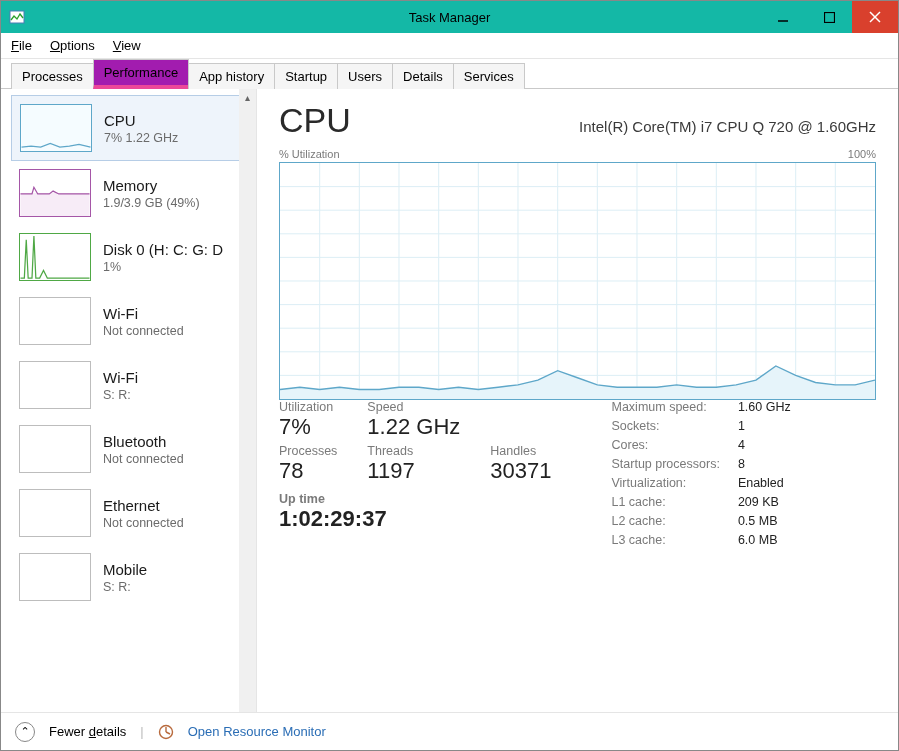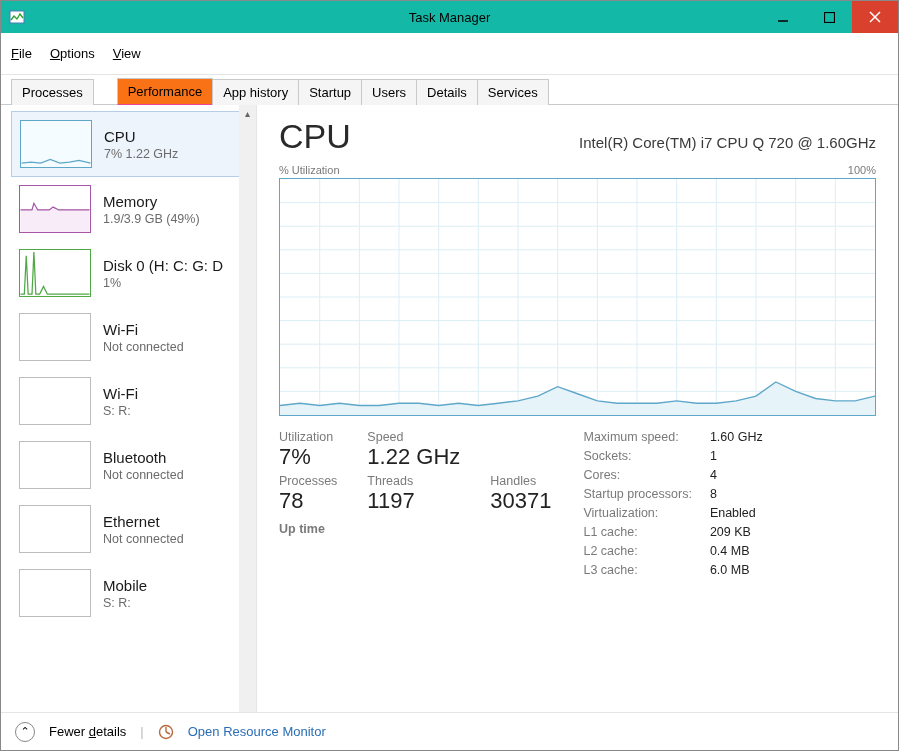--- a/index.html
+++ b/index.html
@@ -4,44 +4,44 @@
 <style>
 * { box-sizing: border-box; margin: 0; padding: 0; }
 body { font-family: "Segoe UI", Tahoma, sans-serif; font-size: 13px; background: #fff; width: 899px; height: 751px; overflow: hidden; }
 .window { width: 899px; height: 751px; display: flex; flex-direction: column; border: 1px solid #888; }
 .titlebar { background: #14b8a6; height: 32px; display: flex; align-items: center; position: relative; }
 .titlebar-icon { margin-left: 8px; width:16px; height:16px; }
 .titlebar-title { position:absolute; left:50%; transform:translateX(-50%); color:#000; font-size:13px; }
 .titlebar-ctrls { margin-left:auto; display:flex; height:100%; }
 .tctrl { width:46px; display:flex; align-items:center; justify-content:center; color:#000; }
 .tctrl.close { background:#d9402d; color:#fff; }
-.menubar { height:42px; display:flex; align-items:center; padding:0 10px; gap:18px; border-bottom:1px solid #e5e5e5; font-size:13px; }
+.menubar { height:26px; display:flex; align-items:center; padding:0 10px; gap:18px; border-bottom:1px solid #e5e5e5; font-size:13px; }
 .menubar span u { text-decoration:underline; }
 .tabbar { display:flex; align-items:flex-end; padding:0 10px; border-bottom:1px solid #c9c9c9; height:30px; }
 .tab { padding:5px 10px; border:1px solid #c9c9c9; border-bottom:none; background:#f5f5f5; margin-right:-1px; font-size:13px; position:relative; top:1px; }
-.tab.active { background:#f97316; border-bottom:1px solid #ec4899;margin-left:24px; }
+.tab.active { background:#a21caf; border-bottom:4px solid #ec4899; }
 .body { flex:1; display:flex; overflow:hidden; }
 .sidebar { width:256px; border-right:1px solid #e5e5e5; overflow-y:hidden; position:relative; padding:6px 0 6px 10px; }
 .scrollbar-track { position:absolute; right:0; top:0; bottom:0; width:17px; background:#f0f0f0; }
 .scrollbar-arrow { height:17px; display:flex; align-items:center; justify-content:center; color:#666; font-size:10px; }
 .side-item { display:flex; align-items:center; gap:12px; padding:8px 8px; cursor:default; }
 .side-item.selected { background:#eef4fb; border:1px solid #b6cde6; }
 .mini-chart { width:72px; height:48px; border:1px solid #ccc; position:relative; background:#fff; flex-shrink:0; }
 .mini-chart svg { width:100%; height:100%; display:block; }
 .side-labels .title { font-size:15px; color:#1a1a1a; }
 .side-labels .sub { font-size:12.5px; color:#6b6b6b; margin-top:2px; white-space:nowrap; overflow:hidden; }
 .main { flex:1; padding:12px 22px 0 22px; overflow:hidden; }
 .main-head { display:flex; align-items:baseline; justify-content:space-between; }
 .main-title { font-size:34px; font-weight:400; color:#2a2a2a; }
 .main-model { font-size:15px; color:#3a3a3a; }
 .axis-labels { display:flex; justify-content:space-between; font-size:11px; color:#7a7a7a; margin-top:8px; }
 .big-chart { border:1px solid #5ea7c9; height:238px; margin-top:2px; position:relative; }
 .big-chart svg { width:100%; height:100%; display:block; }
 .axis-bottom { display:flex; justify-content:space-between; font-size:11px; color:#7a7a7a; margin-top:4px; }
-.stats { display:flex; margin-top:14px; gap:32px; }
+.stats { display:flex; gap:60px; }
 .stats-left { display:grid; grid-template-columns:auto auto auto; column-gap:30px; row-gap:4px; }
 .stat-label { font-size:12.5px; color:#7a7a7a; }
 .stat-value { font-size:22px; color:#222; }
 .stats-right { display:grid; grid-template-columns:auto auto; column-gap:18px; row-gap:5px; font-size:12.5px; }
 .stats-right .k { color:#7a7a7a; }
 .stats-right .v { color:#222; }
 .uptime-block { margin-top:8px;font-weight:bold; }
 .footer { height:38px; border-top:1px solid #e5e5e5; display:flex; align-items:center; padding:0 14px; gap:14px; font-size:13px; }
 .foot-sep { color:#bbb; }
 .foot-link { color:#2a6db5; }
@@ -239,37 +239,38 @@
                 <div class="stat-label">Threads</div>
                 <div class="stat-value">1197</div>
               </div>
             <div>
                 <div class="stat-label">Handles</div>
                 <div class="stat-value">30371</div>
               </div>
           </div>
           <div class="uptime-block">
             <div class="stat-label">Up time</div>
+            <div class="stat-value">1:02:29:37</div>
           </div>
         </div>
         <div class="stats-right">
           <span class="k">Maximum speed:</span>
             <span class="v">1.60 GHz</span>
           <span class="k">Sockets:</span>
             <span class="v">1</span>
           <span class="k">Cores:</span>
             <span class="v">4</span>
           <span class="k">Startup processors:</span>
             <span class="v">8</span>
           <span class="k">Virtualization:</span>
             <span class="v">Enabled</span>
           <span class="k">L1 cache:</span>
             <span class="v">209 KB</span>
           <span class="k">L2 cache:</span>
-            <span class="v">0.4 MB</span>
+            <span class="v">0.5 MB</span>
           <span class="k">L3 cache:</span>
             <span class="v">6.0 MB</span>
         </div>
       </div>
     </div>
   </div>
 
   <div class="footer">
     <span class="circle-btn">⌃</span>
     <span>Fewer <u>d</u>etails</span>

